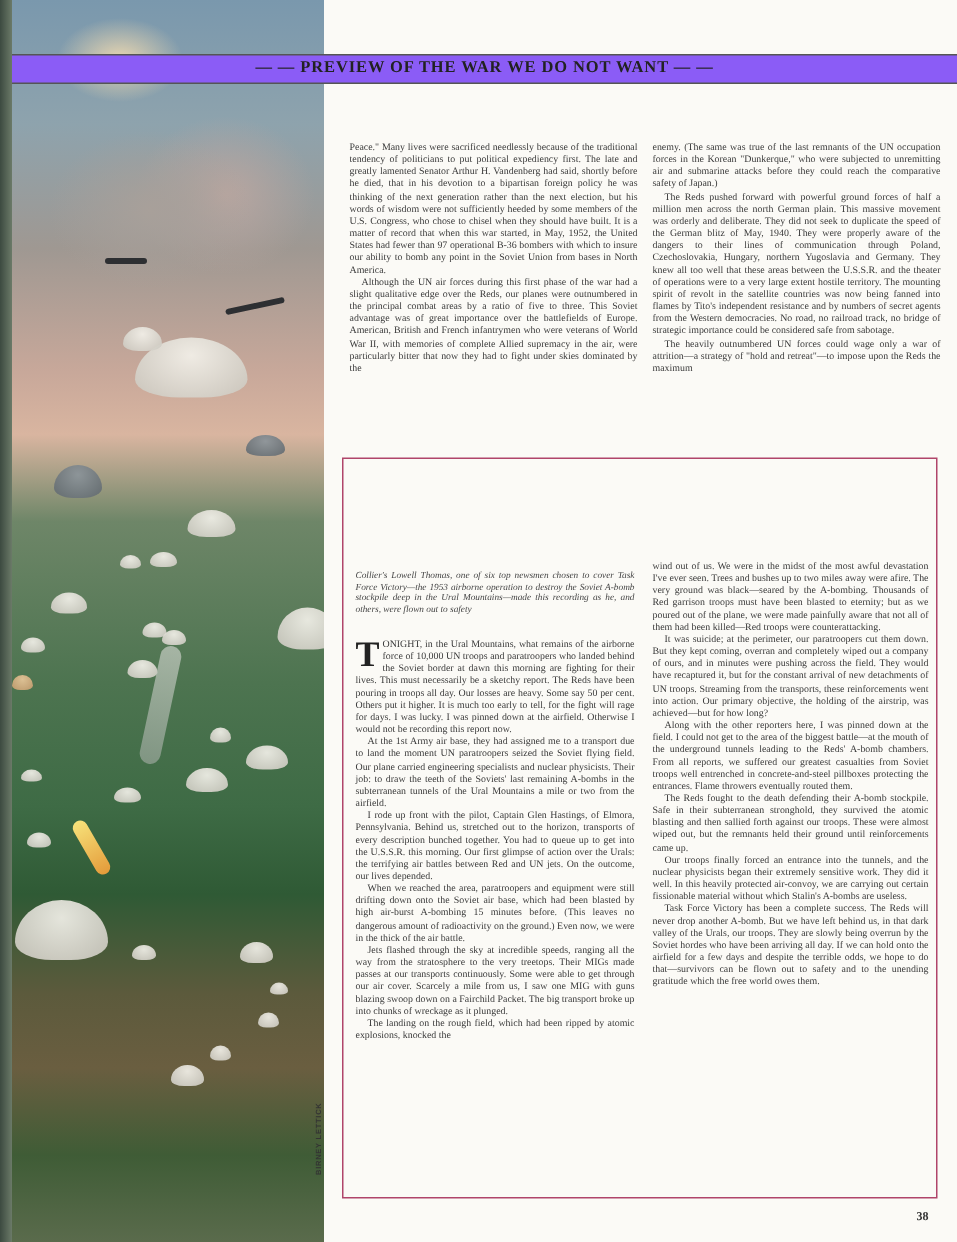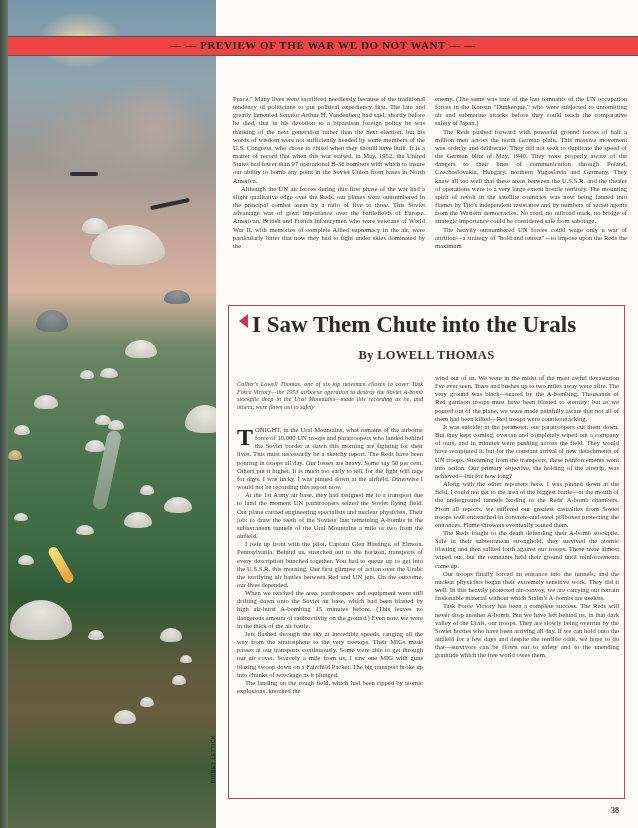--- a/index.html
+++ b/index.html
@@ -21,21 +21,21 @@
   .plane { position:absolute; height:4px; background:#2d2f32; border-radius:2px; }
   .smoke { position:absolute; width:14px; height:80px; border-radius:8px;
            background:linear-gradient(180deg,#c9cfc6,#9aa69b); opacity:.7; transform:rotate(12deg); }
   .fire { position:absolute; width:10px; height:40px; border-radius:6px;
           background:linear-gradient(180deg,#f7e27a,#e49b3a); transform:rotate(-30deg); }
   .credit { position:absolute; left:210px; top:735px; font-family:"Liberation Sans",sans-serif;
             font-size:5px; font-weight:bold; color:#333; writing-mode:vertical-rl; transform:rotate(180deg);
             letter-spacing:.5px; }
 
   .header-band { position:absolute; left:8px; top:36px; width:630px; height:18px;
-                 background:#ef4444; border-top:1px solid #555; border-bottom:1px solid #555; }
+                 background:#8b5cf6; border-top:1px solid #555; border-bottom:1px solid #555; }
   .header-text { position:absolute; left:0; right:0; top:2px; text-align:center;
                  font-family:"Liberation Serif",serif; font-weight:bold; font-size:11px;
                  letter-spacing:.6px; color:#222; }
 
   .col { position:absolute; font-size:6.6px; line-height:8.15px; text-align:justify; color:#3a3a3a; }
   .col p { margin:0; text-indent:8px; }
   .col p.first { text-indent:0; }
   .col-top-l { left:233px; top:95px; width:192px; }
   .col-top-r { left:435px; top:95px; width:192px; }
 
@@ -103,24 +103,20 @@
   <p class="first">Peace." Many lives were sacrificed needlessly because of the traditional tendency of politicians to put political expediency first. The late and greatly lamented Senator Arthur H. Vandenberg had said, shortly before he died, that in his devotion to a bipartisan foreign policy he was thinking of the next generation rather than the next election, but his words of wisdom were not sufficiently heeded by some members of the U.S. Congress, who chose to chisel when they should have built. It is a matter of record that when this war started, in May, 1952, the United States had fewer than 97 operational B-36 bombers with which to insure our ability to bomb any point in the Soviet Union from bases in North America.</p>
   <p>Although the UN air forces during this first phase of the war had a slight qualitative edge over the Reds, our planes were outnumbered in the principal combat areas by a ratio of five to three. This Soviet advantage was of great importance over the battlefields of Europe. American, British and French infantrymen who were veterans of World War II, with memories of complete Allied supremacy in the air, were particularly bitter that now they had to fight under skies dominated by the</p>
 </div>
 <div class="col col-top-r">
   <p class="first">enemy. (The same was true of the last remnants of the UN occupation forces in the Korean "Dunkerque," who were subjected to unremitting air and submarine attacks before they could reach the comparative safety of Japan.)</p>
   <p>The Reds pushed forward with powerful ground forces of half a million men across the north German plain. This massive movement was orderly and deliberate. They did not seek to duplicate the speed of the German blitz of May, 1940. They were properly aware of the dangers to their lines of communication through Poland, Czechoslovakia, Hungary, northern Yugoslavia and Germany. They knew all too well that these areas between the U.S.S.R. and the theater of operations were to a very large extent hostile territory. The mounting spirit of revolt in the satellite countries was now being fanned into flames by Tito's independent resistance and by numbers of secret agents from the Western democracies. No road, no railroad track, no bridge of strategic importance could be considered safe from sabotage.</p>
   <p>The heavily outnumbered UN forces could wage only a war of attrition—a strategy of "hold and retreat"—to impose upon the Reds the maximum</p>
 </div>
 
 <div class="article-box">
-  <div class="title">
-    <span class="arrow"></span><span>I Saw Them Chute into the Urals</span>
-  </div>
-  <div class="byline">By LOWELL THOMAS</div>
   <div class="intro">Collier's Lowell Thomas, one of six top newsmen chosen to cover Task Force Victory—the 1953 airborne operation to destroy the Soviet A-bomb stockpile deep in the Ural Mountains—made this recording as he, and others, were flown out to safety</div>
   <div class="col box-col-l">
     <p class="first"><span class="dropcap">T</span><span>ONIGHT, in the Ural Mountains, what remains of the airborne force of 10,000 UN troops and paratroopers who landed behind the Soviet border at dawn this morning are fighting for their lives. This must necessarily be a sketchy report. The Reds have been pouring in troops all day. Our losses are heavy. Some say 50 per cent. Others put it higher. It is much too early to tell, for the fight will rage for days. I was lucky. I was pinned down at the airfield. Otherwise I would not be recording this report now.</span></p>
     <p>At the 1st Army air base, they had assigned me to a transport due to land the moment UN paratroopers seized the Soviet flying field. Our plane carried engineering specialists and nuclear physicists. Their job: to draw the teeth of the Soviets' last remaining A-bombs in the subterranean tunnels of the Ural Mountains a mile or two from the airfield.</p>
     <p>I rode up front with the pilot, Captain Glen Hastings, of Elmora, Pennsylvania. Behind us, stretched out to the horizon, transports of every description bunched together. You had to queue up to get into the U.S.S.R. this morning. Our first glimpse of action over the Urals: the terrifying air battles between Red and UN jets. On the outcome, our lives depended.</p>
     <p>When we reached the area, paratroopers and equipment were still drifting down onto the Soviet air base, which had been blasted by high air-burst A-bombing 15 minutes before. (This leaves no dangerous amount of radioactivity on the ground.) Even now, we were in the thick of the air battle.</p>
     <p>Jets flashed through the sky at incredible speeds, ranging all the way from the stratosphere to the very treetops. Their MIGs made passes at our transports continuously. Some were able to get through our air cover. Scarcely a mile from us, I saw one MIG with guns blazing swoop down on a Fairchild Packet. The big transport broke up into chunks of wreckage as it plunged.</p>
     <p>The landing on the rough field, which had been ripped by atomic explosions, knocked the</p>
   </div>
   <div class="col box-col-r">

